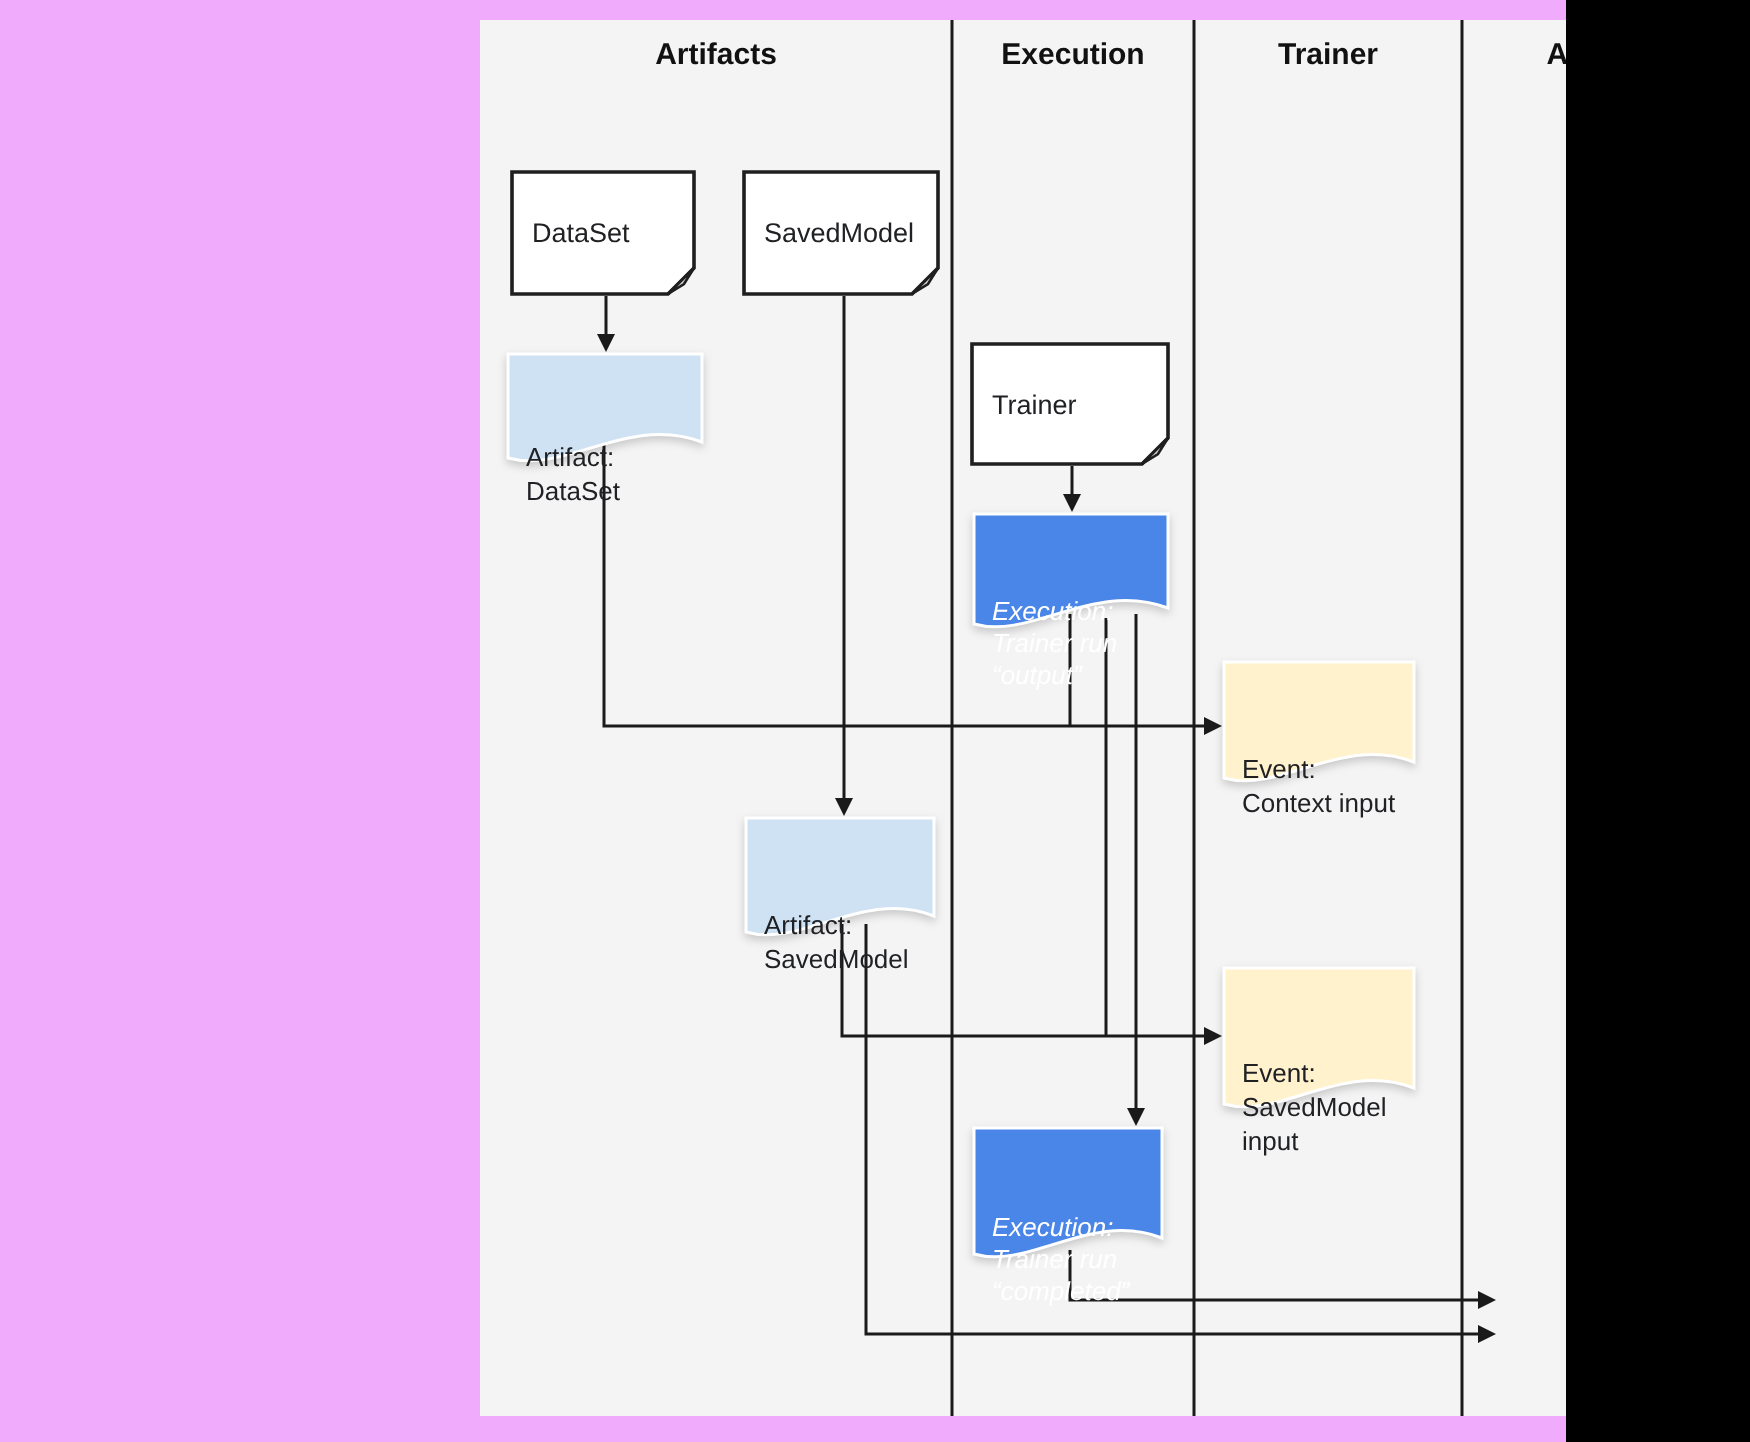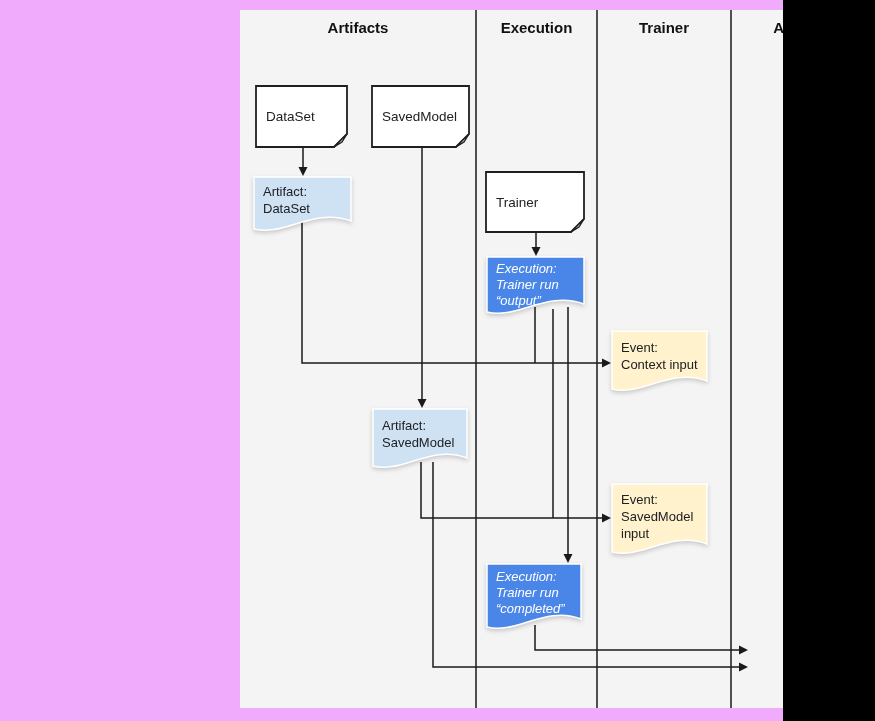--- a/index.html
+++ b/index.html
@@ -6,21 +6,21 @@
   #stage{position:relative;width:783px;height:721px;background:#f0abfc;overflow:hidden;
          font-family:"Liberation Sans","DejaVu Sans",sans-serif;}
   #panel{position:absolute;left:240px;top:10px;width:628px;height:698px;background:#f4f4f4;}
   .hdr{position:absolute;top:9px;text-align:center;font-weight:700;font-size:15px;color:#111;}
   #connectors{position:absolute;left:0;top:0;z-index:1;overflow:visible;}
   .node{position:absolute;z-index:2;}
   .node svg{position:absolute;left:0;top:0;overflow:visible;}
   .lbl{position:relative;z-index:3;width:100%;height:100%;box-sizing:border-box;
        font-size:13px;line-height:17px;color:#202124;}
   .lbl.center{display:flex;align-items:center;padding-left:11px;font-size:13.5px;}
-  .lbl.top{padding:7px 6px 0 10px;}
+  .lbl.top{padding:7px 6px 0 10px;margin-top:37px;}
   .lbl.light{color:#fff;font-style:italic;}
   .docshadow{filter:drop-shadow(0 2px 2px rgba(0,0,0,0.18));}
 </style>
 </head>
 <body>
 
 <div id="stage">
   <div id="panel">
 
     <div class="hdr" style="left:0;width:236px;">Artifacts</div>

